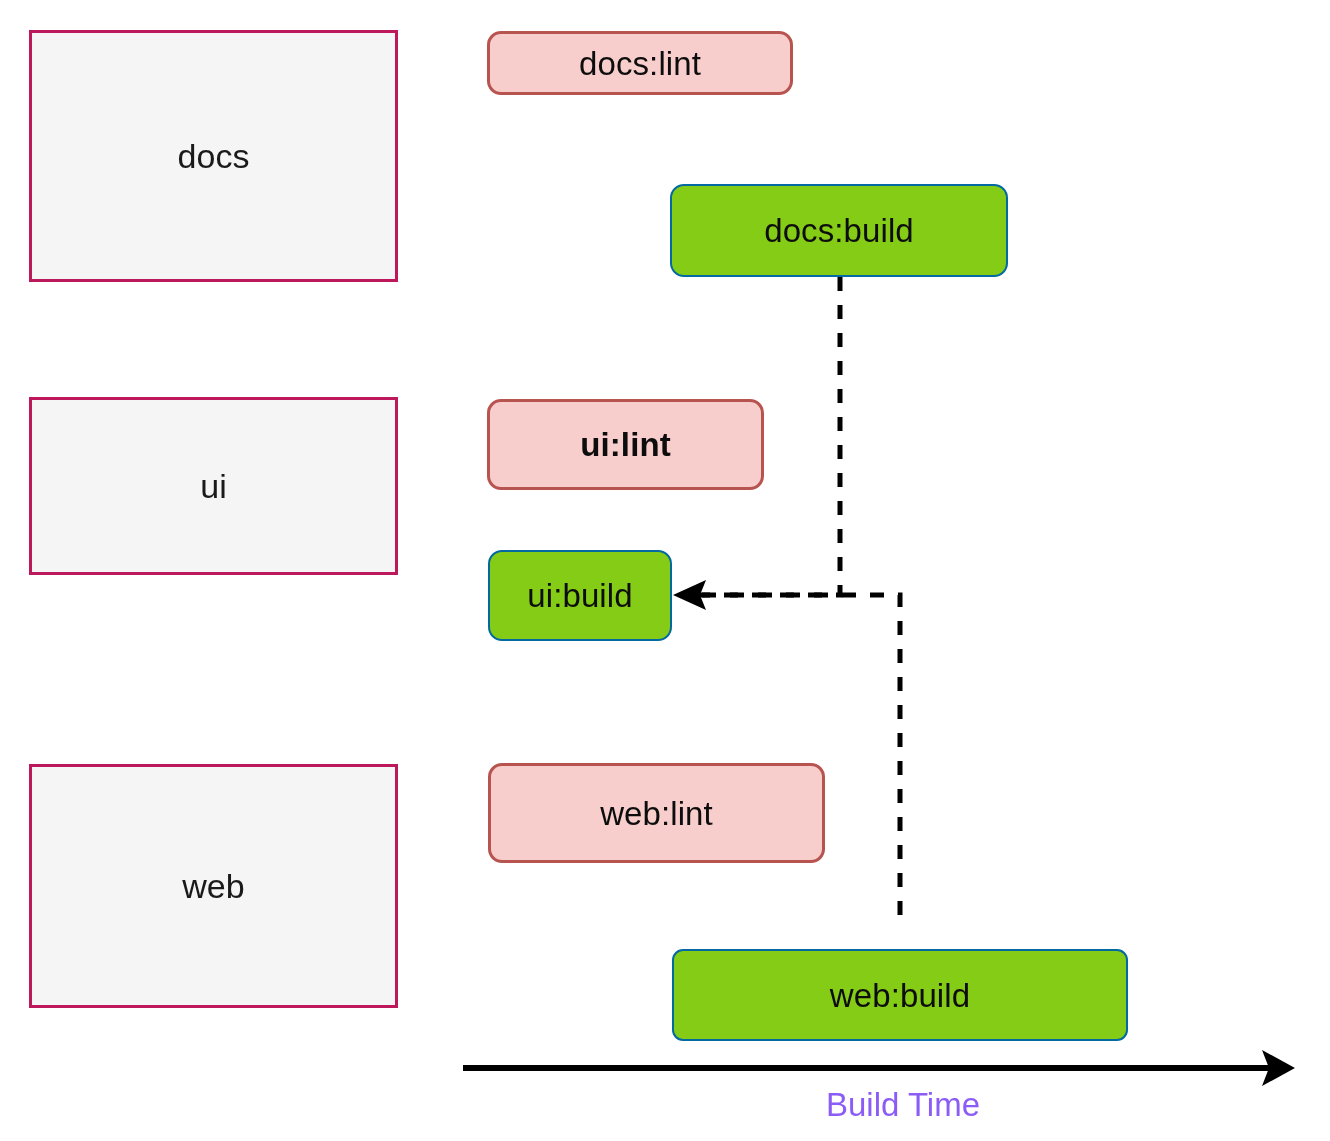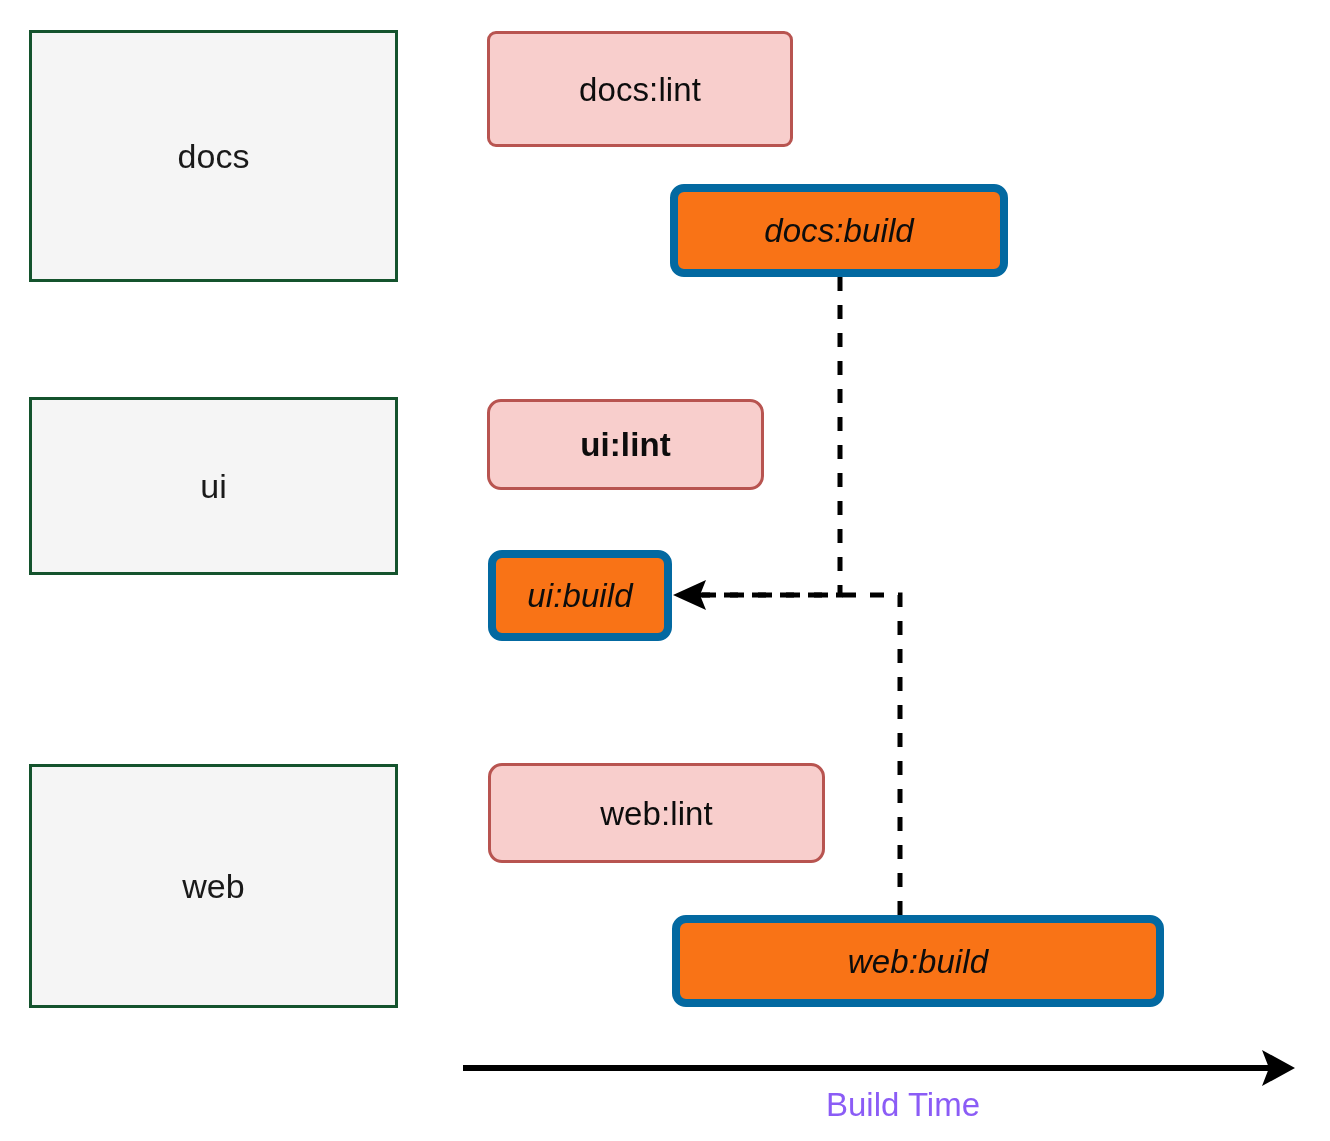--- a/index.html
+++ b/index.html
@@ -17,21 +17,21 @@
     height: 1141px;
     background: #ffffff;
     overflow: hidden;
   }
 
   
   .package-box {
     position: absolute;
     box-sizing: border-box;
     background: #f5f5f5;
-    border: 3px solid #14532d;
+    border: 3px solid #be185d;
     display: flex;
     align-items: center;
     justify-content: center;
   }
   .package-label {
     font-size: 34px;
     color: #1a1a1a;
     line-height: 1;
     letter-spacing: 0.1px;
   }
@@ -51,23 +51,22 @@
     color: #0d0d0d;
     line-height: 1;
     letter-spacing: 0.1px;
     white-space: nowrap;
   }
   .task-node.lint {
     background: #f8cecc;
     border: 3px solid #b85450;
   }
   .task-node.build {
-    background: #f97316;
-    border: 8px solid #0369a1;
-    font-style: italic;
+    background: #84cc16;
+    border: 2px solid #0369a1;
   }
 
   
   #edges {
     position: absolute;
     left: 0;
     top: 0;
     width: 1330px;
     height: 1141px;
     pointer-events: none;
@@ -93,41 +92,41 @@
   </div>
 
   <div class="package-box" style="left:29px; top:397px; width:369px; height:178px;">
     <span class="package-label">ui</span>
   </div>
 
   <div class="package-box" style="left:29px; top:764px; width:369px; height:244px;">
     <span class="package-label">web</span>
   </div>
 
-  <div class="task-node lint" style="left:487px; top:31px; width:306px; height:116px;border-radius:9px;">
+  <div class="task-node lint" style="left:487px; top:31px; width:306px; height:64px;">
     <span class="task-label">docs:lint</span>
   </div>
 
   <div class="task-node build" style="left:670px; top:184px; width:338px; height:93px;">
     <span class="task-label">docs:build</span>
   </div>
 
   <div class="task-node lint" style="left:487px; top:399px; width:277px; height:91px;font-weight:bold;">
     <span class="task-label">ui:lint</span>
   </div>
 
   <div class="task-node build" style="left:488px; top:550px; width:184px; height:91px;">
     <span class="task-label">ui:build</span>
   </div>
 
   <div class="task-node lint" style="left:488px; top:763px; width:337px; height:100px;">
     <span class="task-label">web:lint</span>
   </div>
 
-  <div class="task-node build" style="left:672px; top:915px; width:492px; height:92px;">
+  <div class="task-node build" style="left:672px; top:949px; width:456px; height:92px;border-radius:11px;">
     <span class="task-label">web:build</span>
   </div>
 
   <svg id="edges" viewBox="0 0 1330 1141" width="1330" height="1141">
 
     <path d="M 840 277 L 840 595 L 688 595" fill="none" stroke="#000000" stroke-width="5" stroke-dasharray="14 14" stroke-linecap="butt"></path>
 
     <path d="M 900 915 L 900 595 L 688 595" fill="none" stroke="#000000" stroke-width="5" stroke-dasharray="14 14" stroke-linecap="butt"></path>
 
     <polygon points="673,595 706,580 700,595 706,610" fill="#000000"></polygon>

